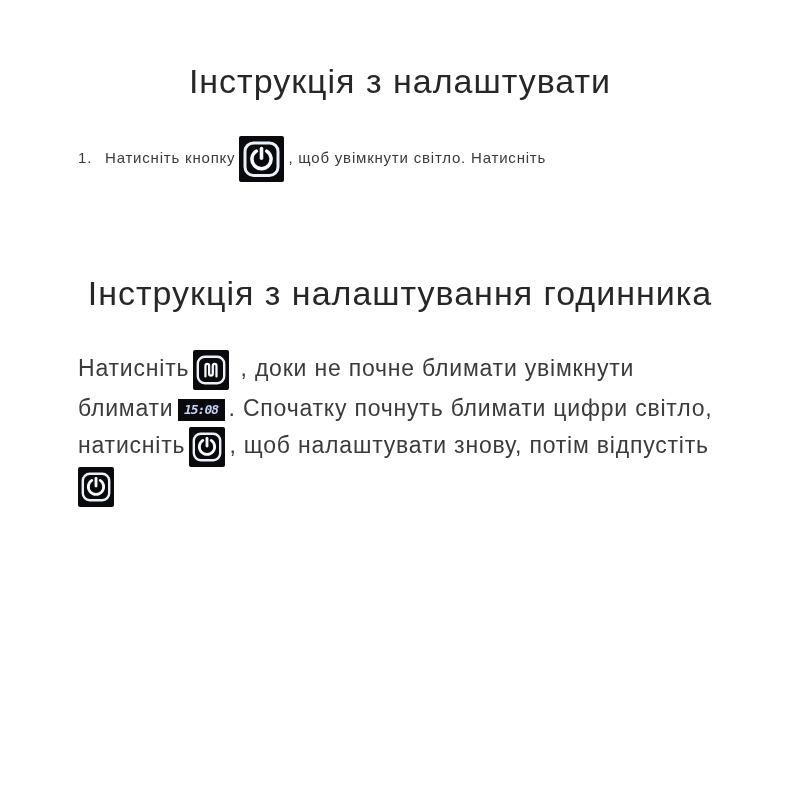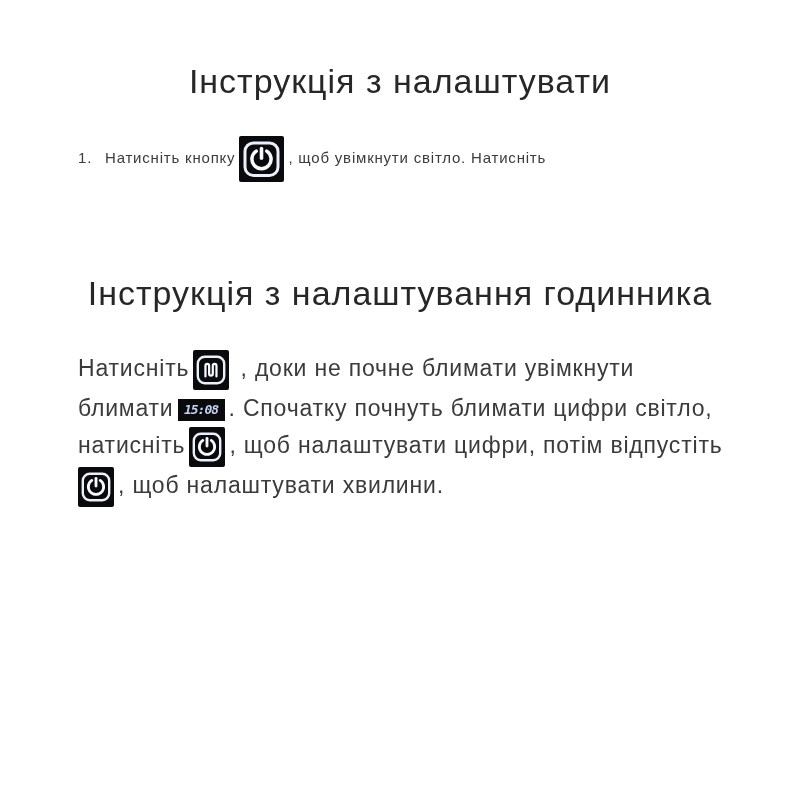--- a/index.html
+++ b/index.html
@@ -117,26 +117,26 @@
     <span>блимати</span><span class="clock-chip">15:08</span><span>. Спочатку почнуть блимати цифри світло,</span>
   </div>
 
   <div class="pline">
     <span>натисніть</span><span class="btn btn-sm">
       <svg viewBox="0 0 24 24">
         <rect x="3.2" y="3.2" width="17.6" height="17.6" rx="4.6" fill="none" stroke="#e9effb" stroke-width="1.6"></rect>
         <path d="M12 6.2v5.2" fill="none" stroke="#f6f9ff" stroke-width="1.9" stroke-linecap="round"></path>
         <path d="M9.2 7.6a5.1 5.1 0 1 0 5.6 0" fill="none" stroke="#f6f9ff" stroke-width="1.9" stroke-linecap="round"></path>
       </svg>
-    </span><span>, щоб налаштувати цифри, потім відпустіть</span>
+    </span><span>, щоб налаштувати знову, потім відпустіть</span>
   </div>
 
 
   <div class="pline">
     <span class="btn btn-sm" style="margin-left:0;">
       <svg viewBox="0 0 24 24">
         <rect x="3.2" y="3.2" width="17.6" height="17.6" rx="4.6" fill="none" stroke="#e9effb" stroke-width="1.6"></rect>
         <path d="M12 6.2v5.2" fill="none" stroke="#f6f9ff" stroke-width="1.9" stroke-linecap="round"></path>
         <path d="M9.2 7.6a5.1 5.1 0 1 0 5.6 0" fill="none" stroke="#f6f9ff" stroke-width="1.9" stroke-linecap="round"></path>
       </svg>
-    </span><span>, щоб налаштувати хвилини.</span>
+    </span>
   </div>
 </div>
 
 </body></html>

